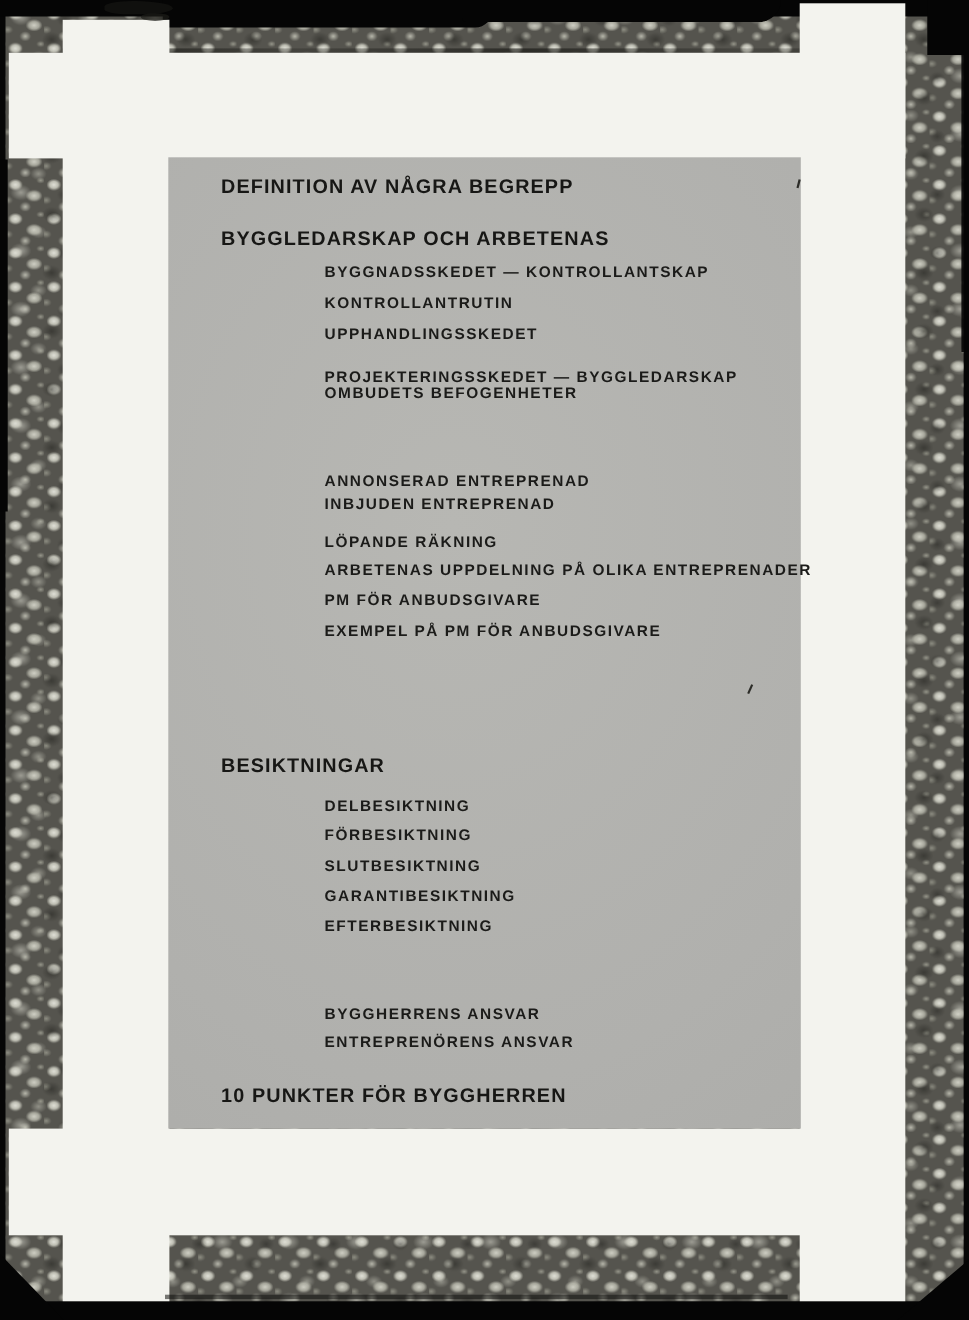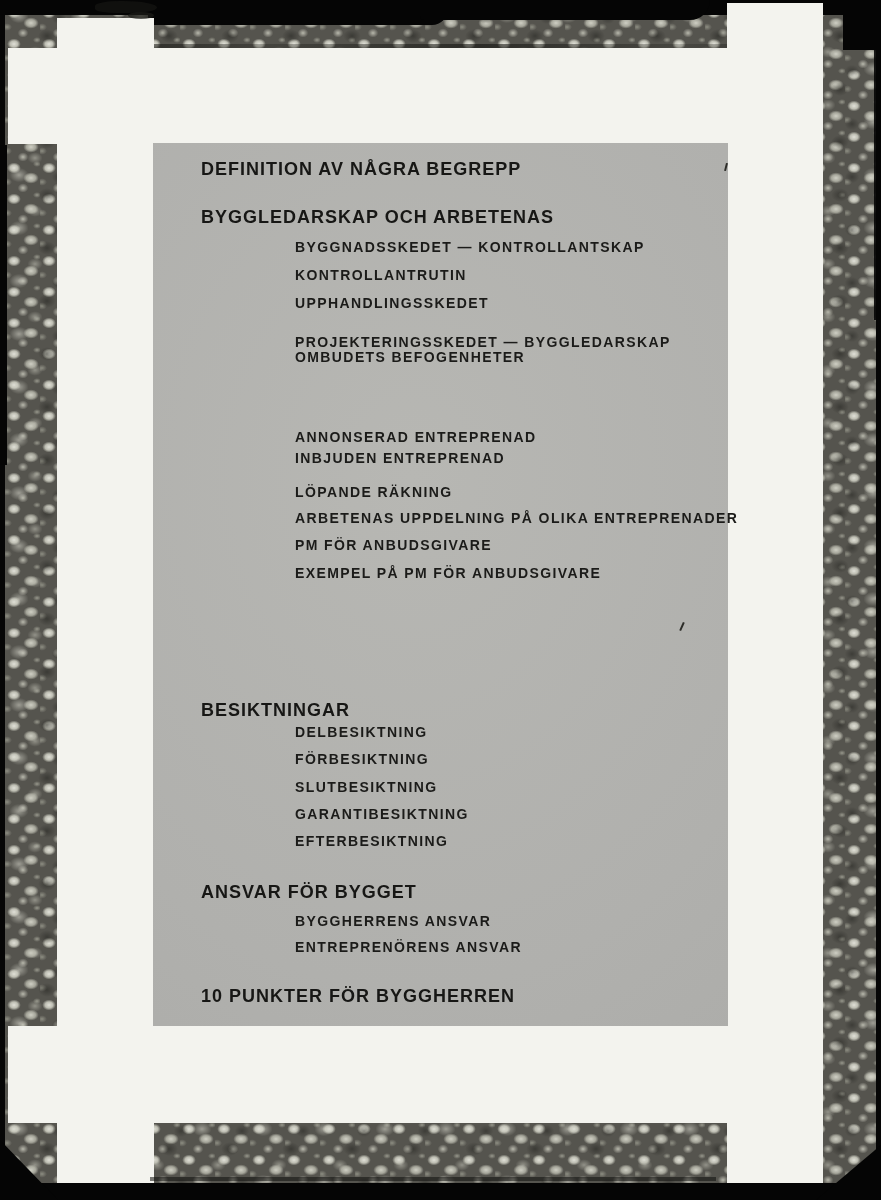--- a/index.html
+++ b/index.html
@@ -105,28 +105,27 @@
     <div class="s" style="top:207px">OMBUDETS BEFOGENHETER</div>
 
     <div class="s" style="top:287px">ANNONSERAD ENTREPRENAD</div>
     <div class="s" style="top:308px">INBJUDEN ENTREPRENAD</div>
     <div class="s" style="top:342px">LÖPANDE RÄKNING</div>
     <div class="s" style="top:368px">ARBETENAS UPPDELNING PÅ OLIKA ENTREPRENADER</div>
     <div class="s" style="top:395px">PM FÖR ANBUDSGIVARE</div>
     <div class="s" style="top:423px">EXEMPEL PÅ PM FÖR ANBUDSGIVARE</div>
 
 
-    <div class="h" style="top:557px">BESIKTNINGAR</div>
+    <div class="h" style="top:543px">BESIKTNINGAR</div>
     <div class="s" style="top:582px">DELBESIKTNING</div>
     <div class="s" style="top:609px">FÖRBESIKTNING</div>
     <div class="s" style="top:637px">SLUTBESIKTNING</div>
     <div class="s" style="top:664px">GARANTIBESIKTNING</div>
     <div class="s" style="top:691px">EFTERBESIKTNING</div>
 
-    <div class="h" style="top:739px">ANSVAR FÖR BYGGET</div>
     <div class="s" style="top:771px">BYGGHERRENS ANSVAR</div>
     <div class="s" style="top:797px">ENTREPRENÖRENS ANSVAR</div>
 
     <div class="h" style="top:843px">10 PUNKTER FÖR BYGGHERREN</div>
 
     <div class="mark mark-edge"></div>
     <div class="mark mark-mid"></div>
   </div>
 
 </div>

